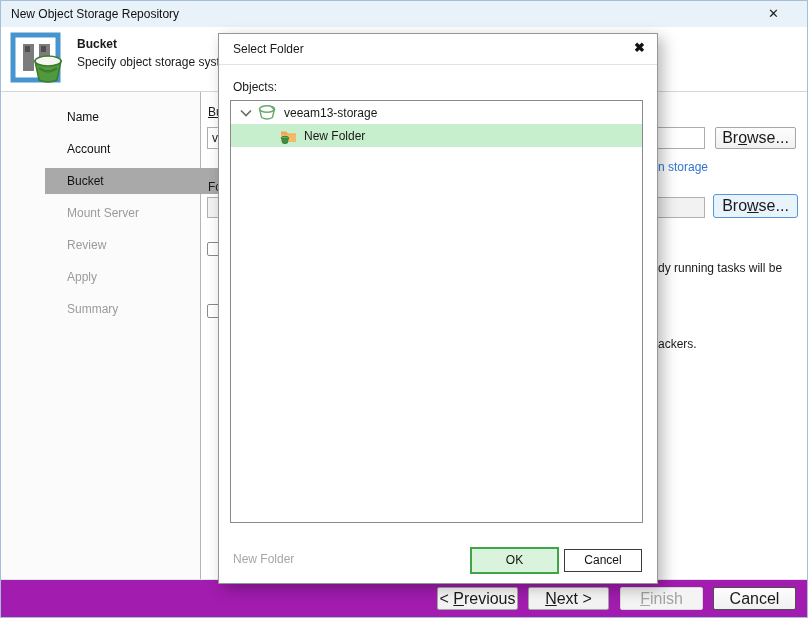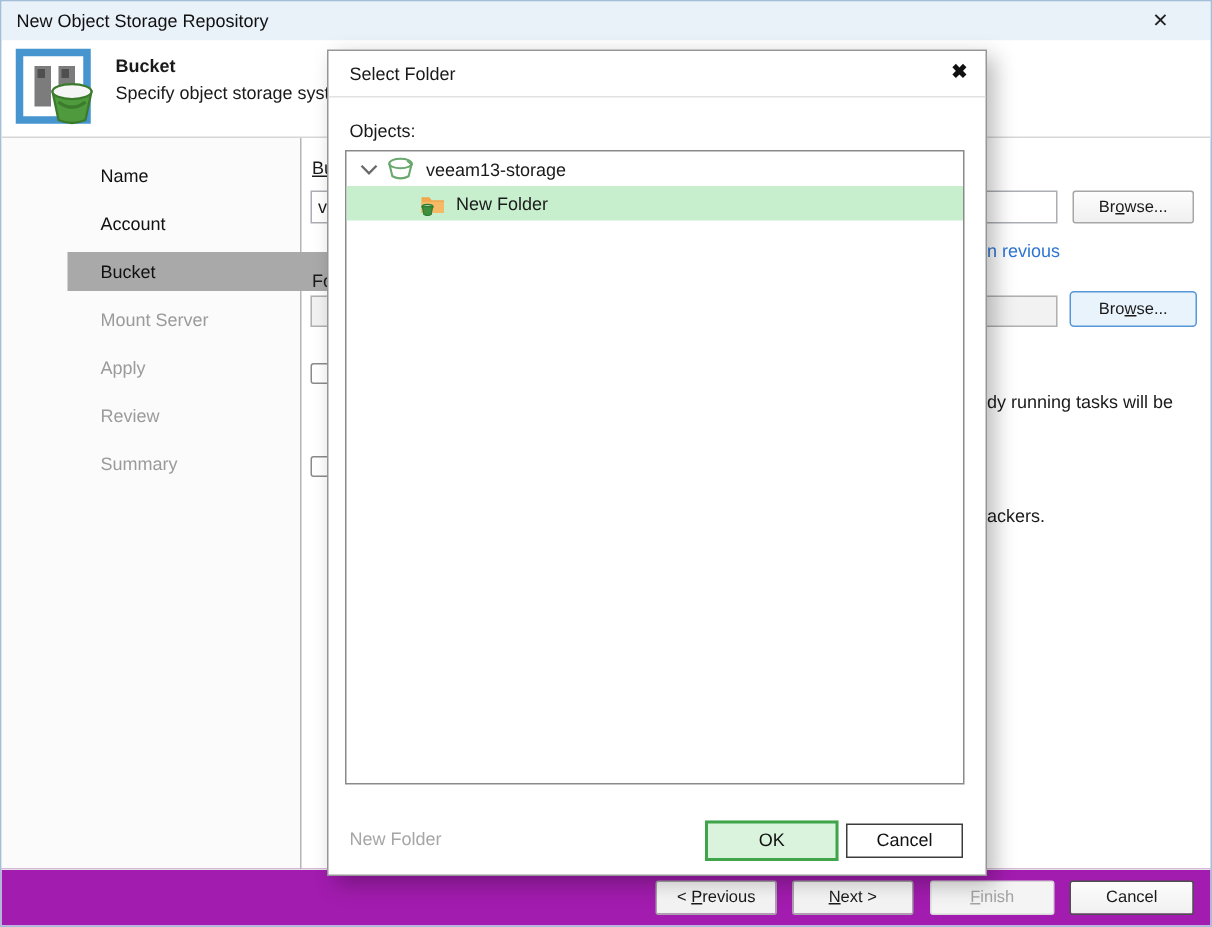--- a/index.html
+++ b/index.html
@@ -25,21 +25,21 @@
   .side-item.pending { color:#9b9b9b; }
   .side-item.current { background:#a9a9a9; width:194px; }
 
   
   .abs { position:absolute; }
   .frag { white-space:nowrap; }
   .underl { text-decoration:underline; }
   .input-bucket { left:206px; top:126px; width:498px; height:22px; border:1px solid #abadb3; background:#fff; padding:3px 4px; }
   .input-folder { left:206px; top:196px; width:498px; height:21px; border:1px solid #b0b0b0; background:#f2f2f2; }
   .btn { background:linear-gradient(#fdfdfd,#f0f0f0); border:1px solid #a6a6a6; border-radius:2px;
-         text-align:center; font-size:11px; color:#1a1a1a; cursor:default; }
+         text-align:center; font-size:16px; color:#1a1a1a; cursor:default; }
   .btn-browse1 { left:714px; top:126px; width:81px; height:22px; line-height:20px; }
   .btn-browse2 { left:712px; top:193px; width:85px; height:24px; line-height:22px;
                  background:#e9f3fc; border:1px solid #5697d8; border-radius:3px; }
   .link { color:#2e75d4; }
   .checkbox { width:14px; height:14px; border:1px solid #8a8a8a; border-radius:2px; background:#fff; }
 
   
   .footer { position:absolute; left:0; bottom:0; width:100%; height:38px; background:#a21caf; border-top:1px solid #e2e2e2; }
   .footer .btn { position:absolute; top:7px; height:23px; line-height:21px; }
   .btn-prev   { left:436px; width:81px; }
@@ -90,31 +90,31 @@
     </svg>
     <div class="banner-title">Bucket</div>
     <div class="banner-subtitle">Specify object storage system</div>
   </div>
 
   <div class="sidebar">
     <div class="side-item done">Name</div>
     <div class="side-item done">Account</div>
     <div class="side-item current">Bucket</div>
     <div class="side-item pending">Mount Server</div>
+    <div class="side-item pending">Review</div>
     <div class="side-item pending">Apply</div>
-    <div class="side-item pending">Review</div>
     <div class="side-item pending">Summary</div>
   </div>
 
   <span class="abs frag underl" style="left:207px; top:104px;">Bu</span>
   <div class="abs input-bucket">
     <span>v</span>
   </div>
   <div class="abs btn btn-browse1"><span>Br</span><span class="underl">o</span><span>wse...</span></div>
-  <span class="abs frag link" style="left:657px; top:159px;">n revious</span>
+  <span class="abs frag link" style="left:657px; top:159px;">n storage</span>
   <span class="abs frag" style="left:207px; top:179px;">Fo</span>
   <div class="abs input-folder"></div>
   <div class="abs btn btn-browse2"><span>Bro</span><span class="underl">w</span><span>se...</span></div>
   <span class="abs checkbox" style="left:206px; top:241px;"></span>
   <span class="abs frag" style="left:657px; top:260px;text-align:right;">dy running tasks will be</span>
   <span class="abs checkbox" style="left:206px; top:303px;"></span>
   <span class="abs frag" style="left:657px; top:336px;">ackers.</span>
 
   <div class="footer">
     <div class="btn btn-prev"><span>&lt; </span><span class="underl">P</span><span>revious</span></div>

